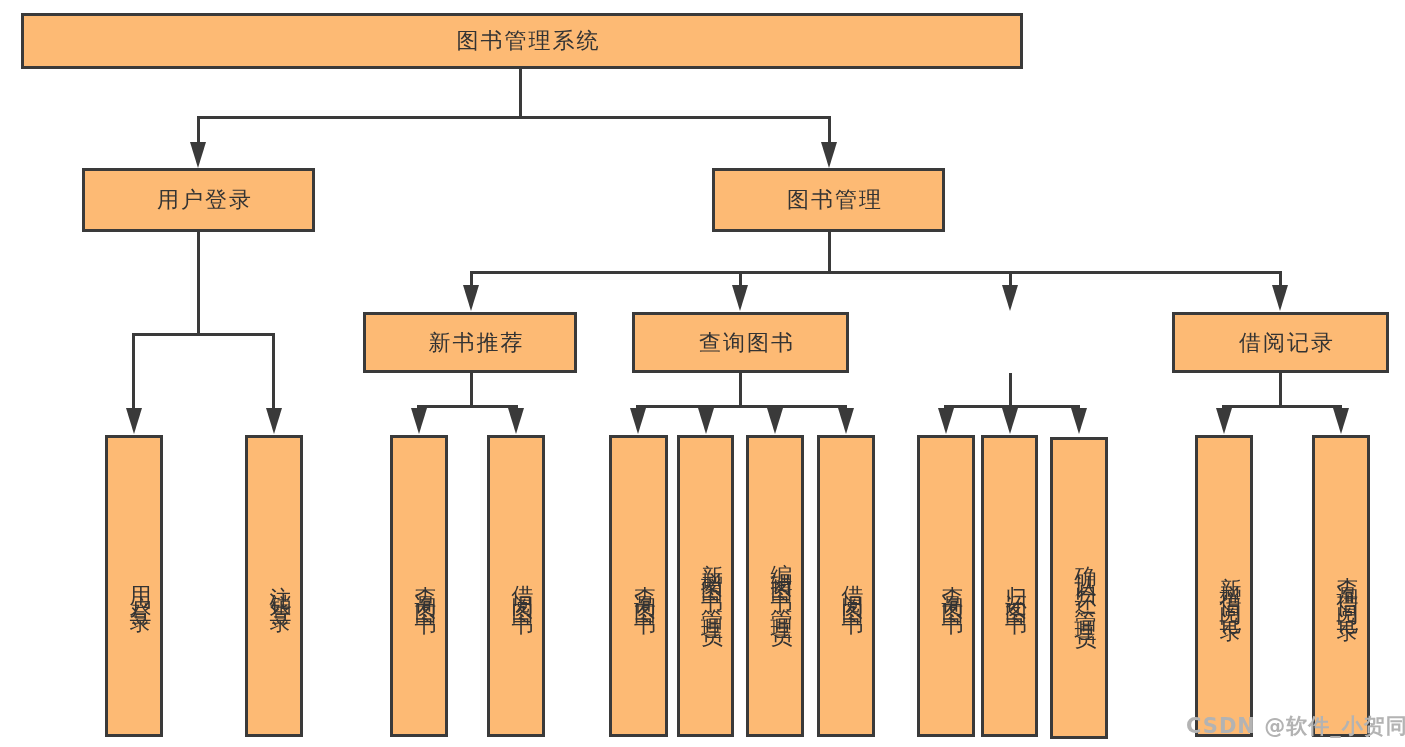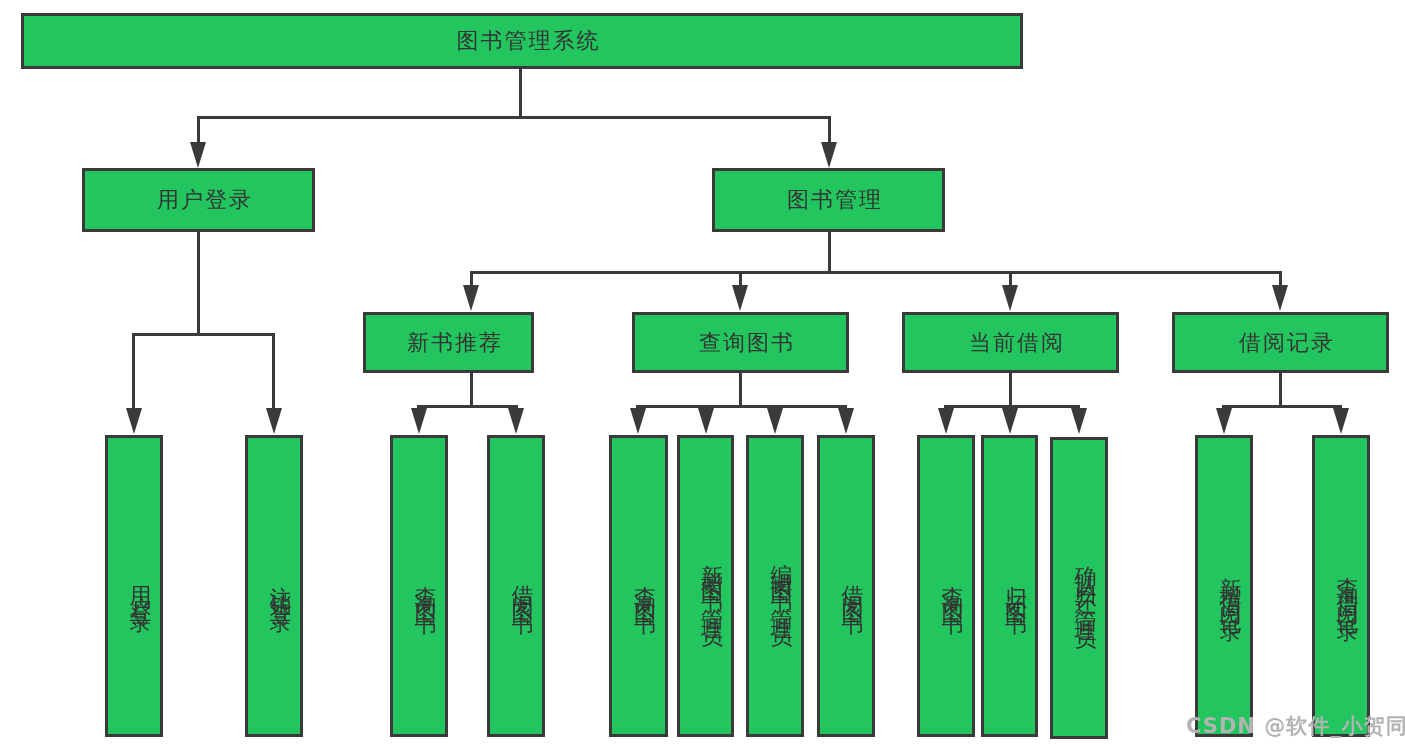--- a/index.html
+++ b/index.html
@@ -1,21 +1,21 @@
 <!DOCTYPE html>
 <html><head>
 <meta charset="utf-8">
 <style>
   html,body{margin:0;padding:0;background:#ffffff;}
   #canvas{
     position:relative;width:1405px;height:747px;background:#ffffff;
     font-family:"DejaVu Sans","Liberation Sans",sans-serif;overflow:hidden;
   }
   .node{
-    position:absolute;box-sizing:border-box;background:#22c55e;
+    position:absolute;box-sizing:border-box;background:#fdba74;
     border:3px solid #3a3a3a;display:flex;align-items:center;justify-content:center;
     color:#333333;font-size:22px;letter-spacing:2px;padding-left:13px;
   }
   .vnode .lbl{
     writing-mode:vertical-rl;text-orientation:mixed;
     line-height:1;letter-spacing:9px;font-size:22px;color:#333333;
   }
   .h-line{position:absolute;height:3px;background:#3a3a3a;}
   .v-line{position:absolute;width:3px;background:#3a3a3a;}
   .arrowhead{
@@ -63,28 +63,25 @@
   <div class="h-line" style="left:470px;top:271px;width:811px;"></div>
   <div class="v-line" style="left:470px;top:271px;height:16px;"></div>
   <div class="arrowhead" style="left:463px;top:285px;"></div>
   <div class="v-line" style="left:739px;top:271px;height:16px;"></div>
   <div class="arrowhead" style="left:732px;top:285px;"></div>
   <div class="v-line" style="left:1009px;top:271px;height:16px;"></div>
   <div class="arrowhead" style="left:1002px;top:285px;"></div>
   <div class="v-line" style="left:1279px;top:271px;height:16px;"></div>
   <div class="arrowhead" style="left:1272px;top:285px;"></div>
 
-  <div class="node" style="left:363px;top:312px;width:171px;height:61px;">
+  <div class="node" style="left:363px;top:312px;width:214px;height:61px;">
     <span class="lbl">新书推荐</span>
   </div>
   <div class="node" style="left:632px;top:312px;width:217px;height:61px;">
     <span class="lbl">查询图书</span>
-  </div>
-  <div class="node" style="left:902px;top:312px;width:217px;height:61px;">
-    <span class="lbl">当前借阅</span>
   </div>
   <div class="node" style="left:1172px;top:312px;width:217px;height:61px;">
     <span class="lbl">借阅记录</span>
   </div>
 
   <div class="v-line" style="left:470px;top:373px;height:35px;"></div>
   <div class="v-line" style="left:739px;top:373px;height:35px;"></div>
   <div class="v-line" style="left:1009px;top:373px;height:35px;"></div>
   <div class="v-line" style="left:1279px;top:373px;height:35px;"></div>
 

